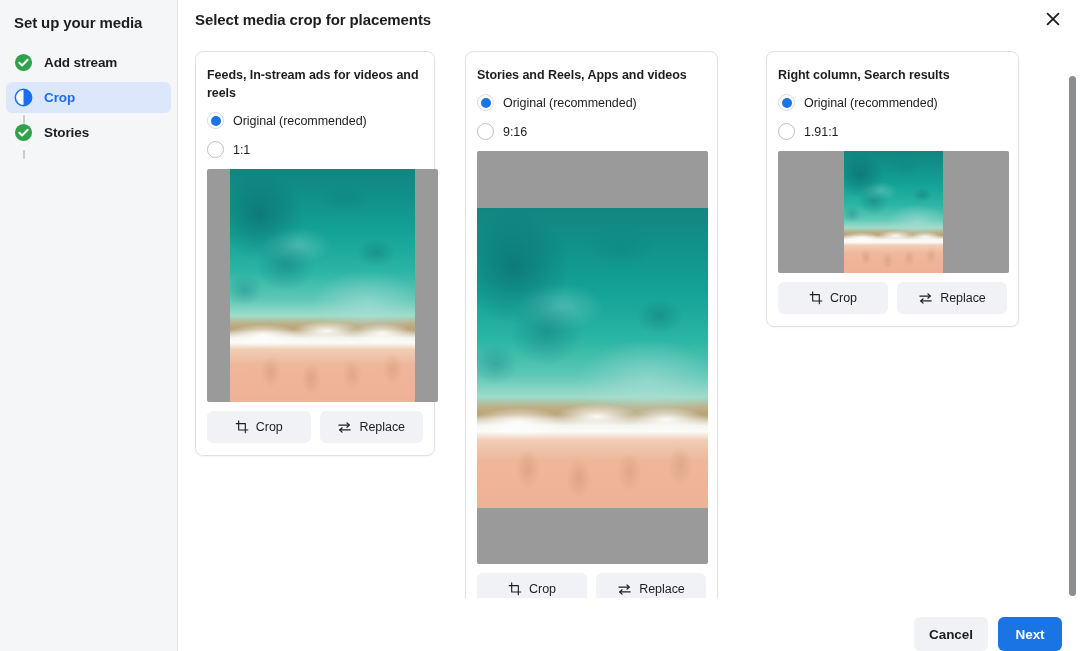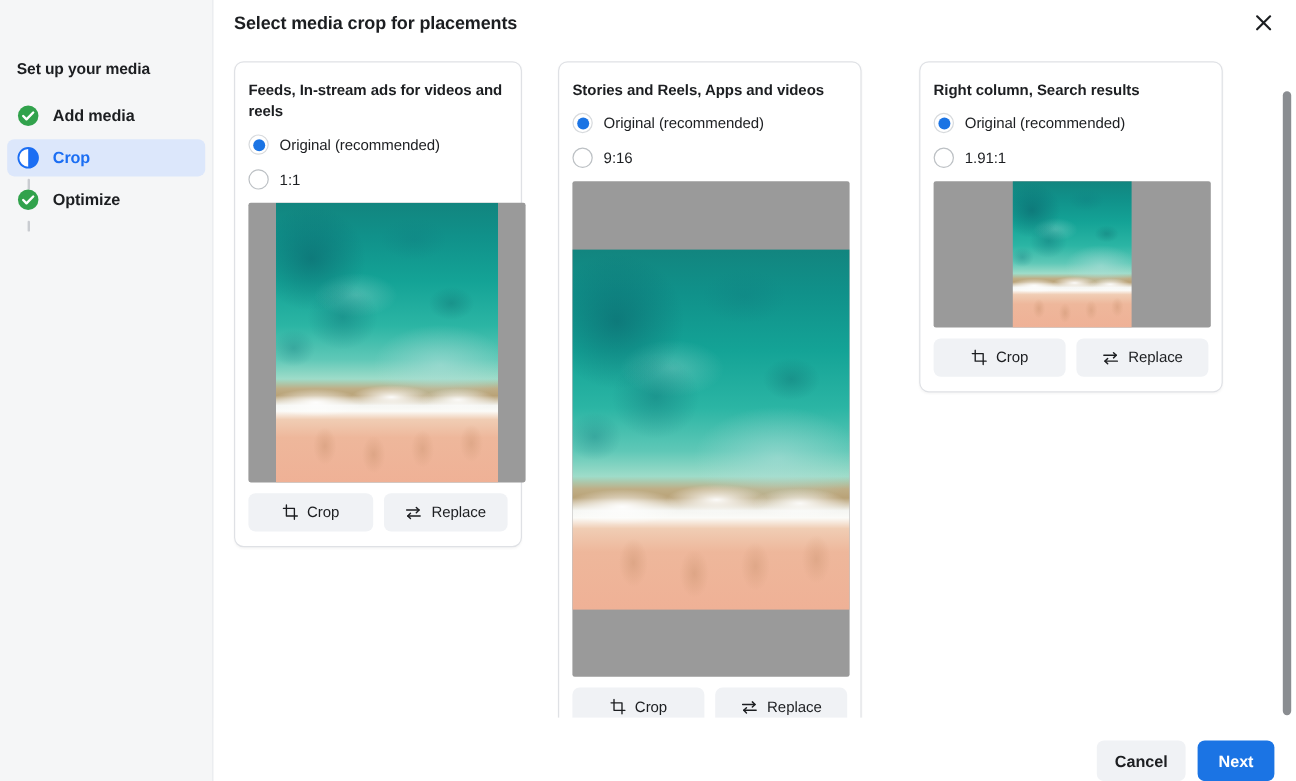--- a/index.html
+++ b/index.html
@@ -25,27 +25,26 @@
   .sidebar {
     width: 178px;
     height: 651px;
     background: #f5f6f7;
     border-right: 1px solid #e4e6eb;
     padding: 14px 0 0 0;
     flex: 0 0 178px;
     position: relative;
   }
   .sidebar-title {
-    font-size: 13px;
+    font-size: 15px;
     font-weight: bold;
     color: #1c1e21;
     padding: 0 14px;
     margin-bottom: 16px;
     letter-spacing: -0.1px;
-    margin-top: 36px;
   }
   .steps { position: relative; }
   .step {
     display: flex;
     align-items: center;
     gap: 11px;
     height: 31px;
     margin: 0 6px 4px 6px;
     padding: 0 8px;
     border-radius: 6px;
@@ -310,41 +309,41 @@
       <div class="step-connector conn1"></div>
       <div class="step-connector conn2"></div>
 
       <div class="step">
         <span class="step-icon">
           <svg width="19" height="19" viewBox="0 0 20 20">
             <circle cx="10" cy="10" r="9" fill="#31a24c"></circle>
             <path d="M5.6 10.2l2.9 2.9 5.9-6.0" fill="none" stroke="#ffffff" stroke-width="2.1" stroke-linecap="round" stroke-linejoin="round"></path>
           </svg>
         </span>
-        <span class="step-label">Add media</span>
+        <span class="step-label">Add stream</span>
       </div>
 
       <div class="step active">
         <span class="step-icon">
           <svg width="19" height="19" viewBox="0 0 20 20">
             <circle cx="10" cy="10" r="8.6" fill="#ffffff" stroke="#1b6ef3" stroke-width="1.6"></circle>
             <path d="M10 1.4 A8.6 8.6 0 0 1 10 18.6 Z" fill="#1b6ef3"></path>
           </svg>
         </span>
         <span class="step-label">Crop</span>
       </div>
 
       <div class="step">
         <span class="step-icon">
           <svg width="19" height="19" viewBox="0 0 20 20">
             <circle cx="10" cy="10" r="9" fill="#31a24c"></circle>
             <path d="M5.6 10.2l2.9 2.9 5.9-6.0" fill="none" stroke="#ffffff" stroke-width="2.1" stroke-linecap="round" stroke-linejoin="round"></path>
           </svg>
         </span>
-        <span class="step-label">Optimize</span>
+        <span class="step-label">Stories</span>
       </div>
     </div>
   </aside>
 
   <section class="main">
 
     <div class="main-header">
       <div class="main-title">Select media crop for placements</div>
       <button class="close-btn">
         <span>

